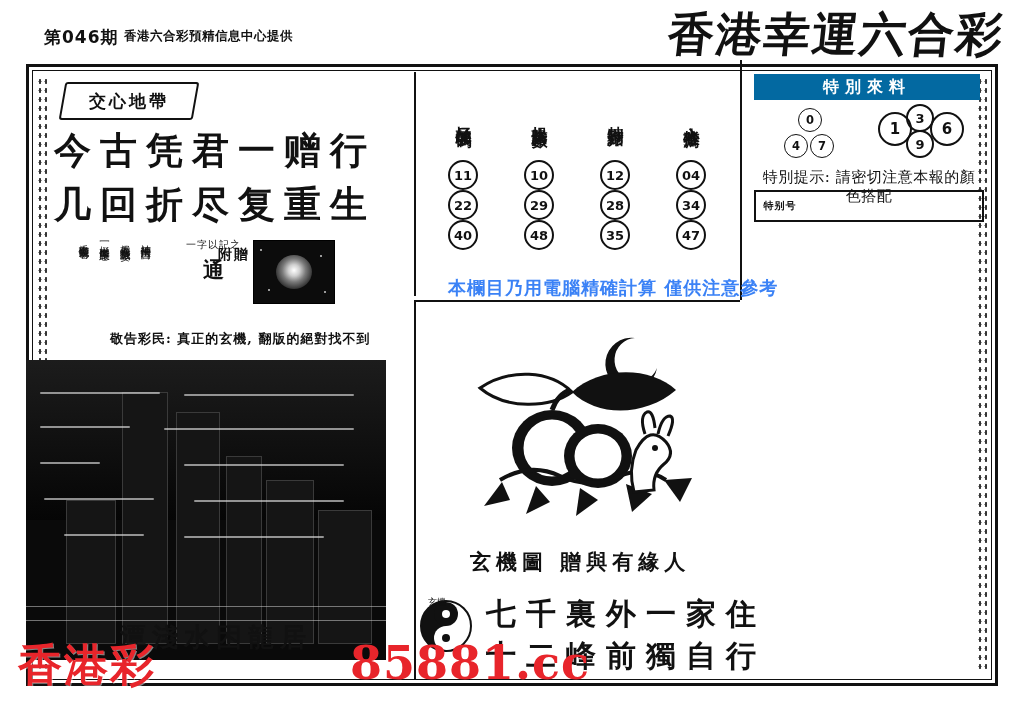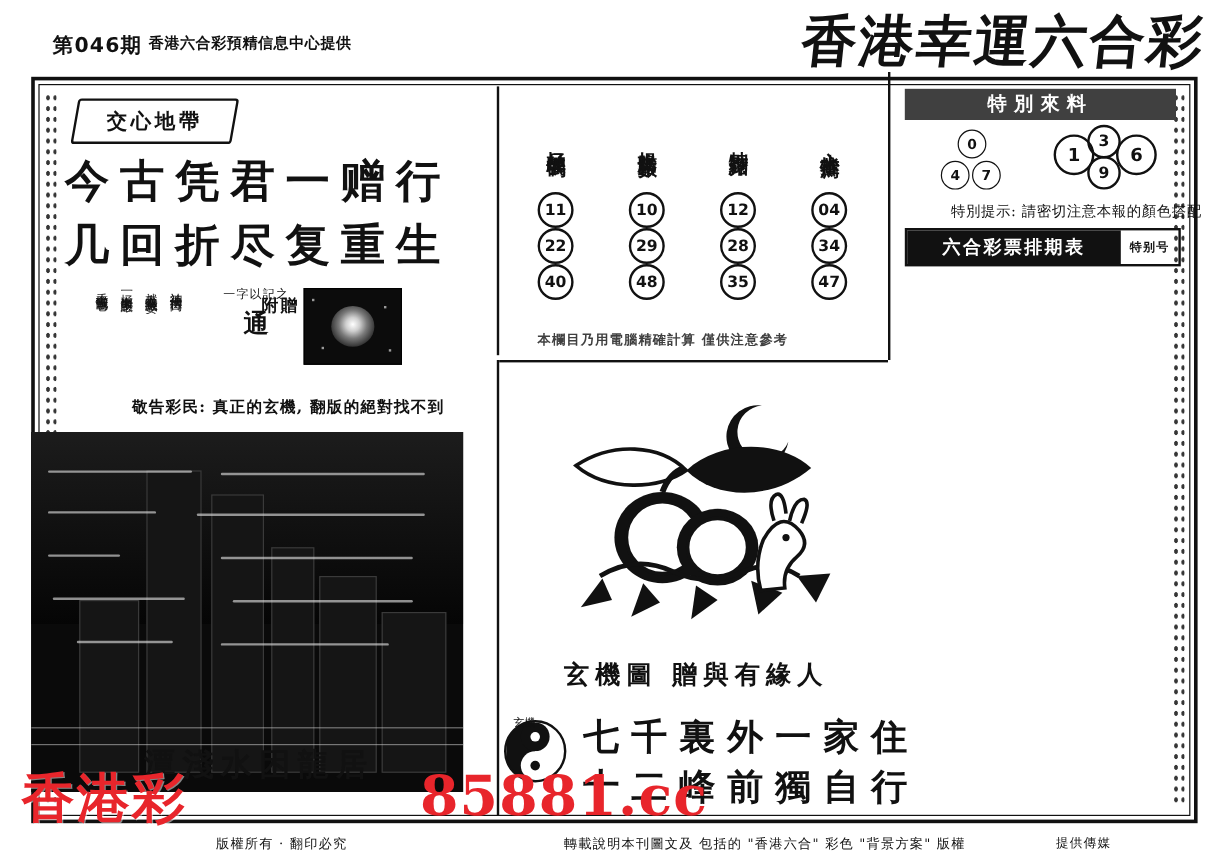--- a/index.html
+++ b/index.html
@@ -123,44 +123,44 @@
   }
   .circ{
     width:26px;height:26px;border:2px solid #111;border-radius:50%;
     display:flex;align-items:center;justify-content:center;
     font-size:13px;font-weight:bold;color:#111;
     margin:0 auto 0;
     font-family:"DejaVu Sans", sans-serif;
   }
   .foot-note{
     position:absolute;left:448px;top:276px;
-    font-size:11px;font-weight:bold;color:#404040;letter-spacing:1px;
+    font-size:18px;font-weight:bold;color:#3b82f6;letter-spacing:1px;
     font-family:"DejaVu Serif", serif;
   }
 
   
   .rp-title{
     position:absolute;left:754px;top:74px;width:226px;height:26px;
-    background:#404040;color:#fff;
+    background:#0369a1;color:#fff;
     display:flex;align-items:center;justify-content:center;
     font-size:16px;font-weight:bold;letter-spacing:6px;
     font-family:"DejaVu Serif", serif;
   }
   .rp-nums{position:absolute;left:754px;top:104px;width:226px;height:60px;}
   .sm-num{
     position:absolute;width:22px;height:22px;border:1.6px solid #111;border-radius:50%;
     display:flex;align-items:center;justify-content:center;font-size:11.5px;font-weight:bold;color:#111;
   }
   .big-num{
     position:absolute;width:30px;height:30px;border:2px solid #111;border-radius:50%;
     display:flex;align-items:center;justify-content:center;font-size:15px;font-weight:bold;color:#111;
   }
   .rp-tip{
-    position:absolute;left:784px;top:168px;width:226px;
-    font-size:12px;color:#111;letter-spacing:0.5px;text-align:center;
+    position:absolute;left:756px;top:168px;width:226px;
+    font-size:15px;color:#111;letter-spacing:0.5px;text-align:center;
     font-family:"DejaVu Serif", serif;
   }
   .rp-bar{
     position:absolute;left:754px;top:190px;width:226px;height:28px;
     border:2px solid #111;display:flex;align-items:center;
   }
   .rp-bar .main{
     flex:1;background:#111;color:#fff;height:100%;
     display:flex;align-items:center;justify-content:center;
     font-size:15px;font-weight:bold;letter-spacing:2px;
@@ -340,21 +340,20 @@
     <div class="sm-num" style="left:44px;top:4px;">0</div>
     <div class="sm-num" style="left:30px;top:30px;">4</div>
     <div class="sm-num" style="left:56px;top:30px;">7</div>
     <div class="big-num" style="left:124px;top:8px;">1</div>
     <div class="big-num" style="left:152px;top:0px;width:24px;height:24px;font-size:13px;">3</div>
     <div class="big-num" style="left:176px;top:8px;">6</div>
     <div class="big-num" style="left:152px;top:26px;width:24px;height:24px;font-size:13px;">9</div>
   </div>
   <div class="rp-tip">特別提示: 請密切注意本報的顏色搭配</div>
   <div class="rp-bar">
-    <div class="main">六合彩票排期表</div>
     <div class="side">特别号</div>
   </div>
 
   <div class="city">
     <div class="sky"></div>
     <div class="tower" style="left:96px;top:32px;width:44px;height:250px;"></div>
     <div class="tower" style="left:150px;top:52px;width:42px;height:230px;"></div>
     <div class="tower" style="left:200px;top:96px;width:34px;height:186px;"></div>
     <div class="tower" style="left:240px;top:120px;width:46px;height:162px;"></div>
     <div class="tower" style="left:40px;top:140px;width:48px;height:142px;"></div>
@@ -402,22 +401,17 @@
 
   <div class="yy">
     <div class="d1"></div>
       <div class="d2"></div>
   </div>
   <div class="yy-lbl">玄機</div>
 
   <div class="poem2 b">十二峰前獨自行</div>
   <div class="poem2 a">七千裏外一家住</div>
 
-  <div class="bottom">
-    <div class="copyright">版權所有 · 翻印必究</div>
-    <div class="bottom-note">轉載說明本刊圖文及 包括的 "香港六合" 彩色 "背景方案" 版權</div>
-    <div class="bottom-note2">提供傳媒</div>
-  </div>
 
   <div class="wm wm-red">香港彩</div>
   <div class="wm wm-url">85881.cc</div>
 
 </div>
 
 </body></html>

